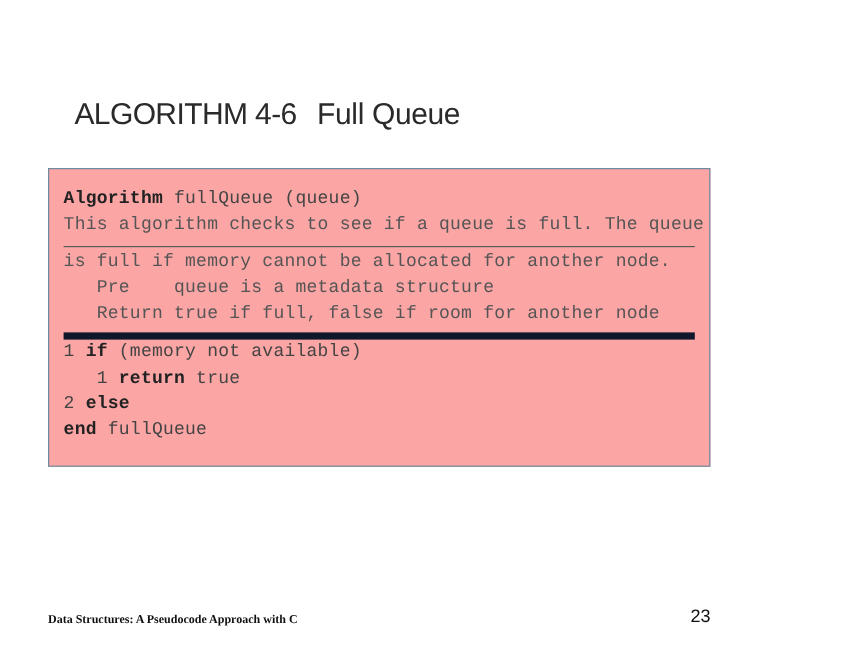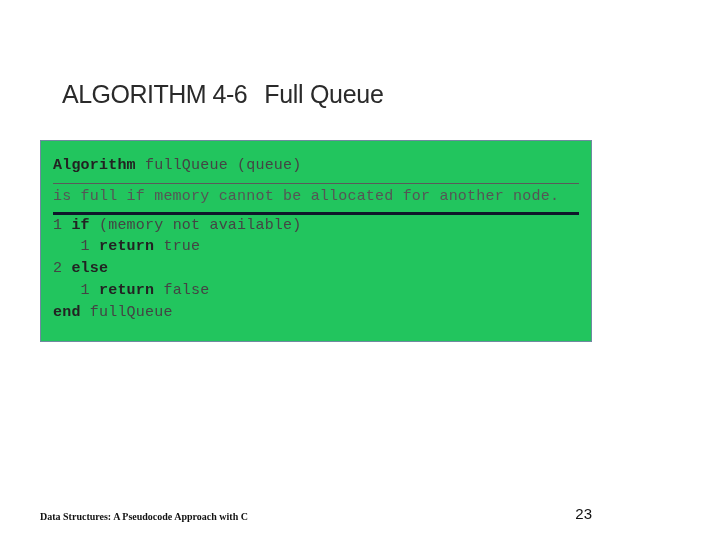--- a/index.html
+++ b/index.html
@@ -35,27 +35,27 @@
     font-weight: 300;
     font-size: 25px;
     letter-spacing: -0.3px;
     margin-left: 10px;
   }
   .codebox {
     position: absolute;
     left: 40px;
     right: 40px;
     top: 140px;
-    background: #22c55e;
+    background: #fca5a5;
     border: 1px solid #6f8aa0;
     padding: 14px 12px 18px 12px;
   }
   .codebox .ruleblock {
     border-top: 1px solid #5a5a5a;
-    border-bottom: 3px solid #0f172a;
+    border-bottom: 6px solid #0f172a;
     padding: 2px 0 4px 0;
     margin-top: 6px;
   }
   .codebox .line {
     font-family: "Courier New", Courier, monospace;
     font-size: 15px;
     color: #444;
     line-height: 1.45;
     white-space: pre;
     letter-spacing: 0.2px;
@@ -85,28 +85,30 @@
 
 <div class="slide">
 
   <div class="heading">
     <span class="label">ALGORITHM 4-6</span>
     <span class="title">Full Queue</span>
   </div>
 
   <div class="codebox">
     <div class="line"><span class="b">Algorithm</span><span> fullQueue (queue)</span></div>
+    <div class="line dim">This algorithm checks to see if a queue is full. The queue</div>
 
     <div class="ruleblock">
       <div class="line dim">is full if memory cannot be allocated for another node.</div>
+      <div class="line dim">   Pre    queue is a metadata structure</div>
+      <div class="line dim">   Return true if full, false if room for another node</div>
     </div>
 
     <div class="line"><span>1 </span><span class="b">if</span><span> (memory not available)</span></div>
     <div class="line"><span>   1 </span><span class="b">return</span><span> true</span></div>
     <div class="line"><span>2 </span><span class="b">else</span></div>
-    <div class="line"><span>   1 </span><span class="b">return</span><span> false</span></div>
     <div class="line"><span class="b">end</span><span> fullQueue</span></div>
   </div>
 
   <div class="footer-left">Data Structures: A Pseudocode Approach with C</div>
   <div class="footer-right">23</div>
 
 </div>
 
 </body></html>

